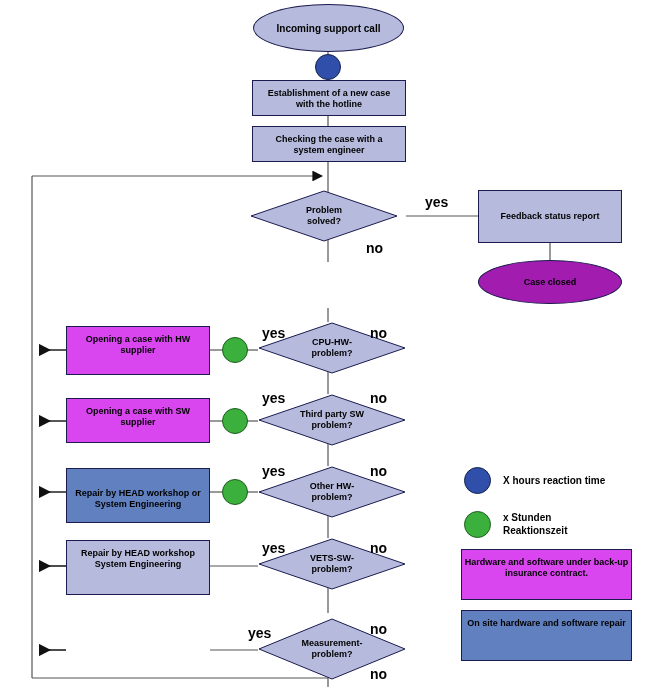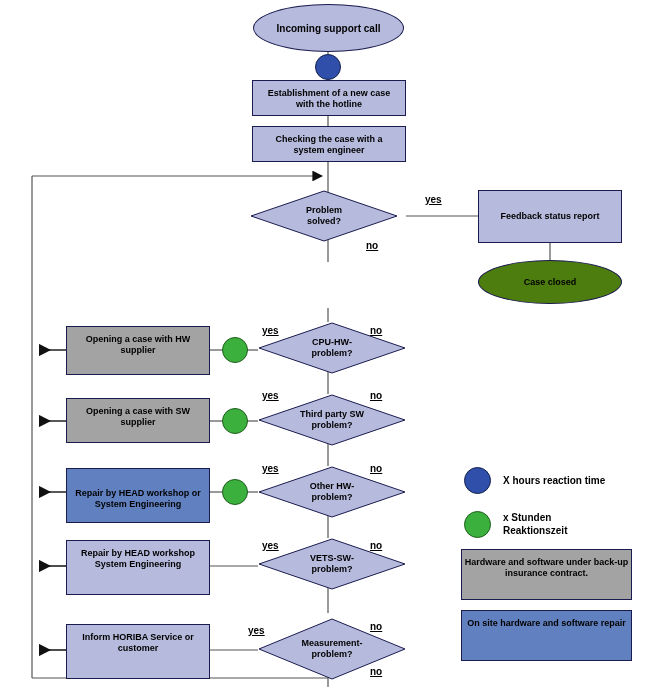--- a/index.html
+++ b/index.html
@@ -43,36 +43,36 @@
     width: 100%;
     padding-top: 7px;
   }
   .rect.mid .txt {
     padding-top: 0;
   }
   .rect.mid {
     align-items: center;
   }
   .fill-lav { background: #b6bbdd; }
-  .fill-yellow { background: #a3a3a3; }
+  .fill-yellow { background: #d946ef; }
   .fill-blue { background: #6080c0; }
   .ellipse {
     position: absolute;
     box-sizing: border-box;
     border: 1px solid #1b1b4f;
     border-radius: 50%;
     display: flex;
     align-items: center;
     justify-content: center;
     font-weight: bold;
     text-align: center;
     color: #000;
   }
   .ell-lav { background: #b6bbdd; }
-  .ell-orange { background: #4d7c0f; }
+  .ell-orange { background: #a21caf; }
   .circle {
     position: absolute;
     border-radius: 50%;
     box-sizing: border-box;
   }
   .c-blue { background: #2f4faa; border: 1px solid #14204a; }
   .c-green { background: #3cb03c; border: 1px solid #1d5e1d; }
   .diamond-wrap {
     position: absolute;
   }
@@ -88,23 +88,22 @@
     font-weight: bold;
     font-size: 9px;
     text-align: center;
     color: #000;
     white-space: pre-line;
     line-height: 1.25;
   }
   .edge-label {
     position: absolute;
     font-weight: bold;
-    font-size: 10px;
+    font-size: 14px;
     color: #000;
-    text-decoration: underline;
   }
   .legend-text {
     position: absolute;
     font-weight: bold;
     font-size: 10px;
     color: #000;
     white-space: pre-line;
     line-height: 1.3;
   }
   .t9 { font-size: 9px; }
@@ -283,24 +282,20 @@
   <div class="node rect fill-blue" style="left:66px; top:468px; width:144px; height:55px;align-items:center;">
     <span class="txt t9">Repair by HEAD workshop or
 System Engineering</span>
   </div>
 
   <div class="node rect fill-lav" style="left:66px; top:540px; width:144px; height:55px;">
     <span class="txt t9">Repair by HEAD workshop
 System Engineering</span>
   </div>
 
-  <div class="node rect fill-lav" style="left:66px; top:624px; width:144px; height:55px;">
-    <span class="txt t9">Inform HORIBA Service or
-customer</span>
-  </div>
 
   <div class="circle c-green" style="left:222px; top:337px; width:26px; height:26px;"></div>
   <div class="circle c-green" style="left:222px; top:408px; width:26px; height:26px;"></div>
   <div class="circle c-green" style="left:222px; top:479px; width:26px; height:26px;"></div>
 
   <div class="circle c-blue" style="left:464px; top:467px; width:27px; height:27px;"></div>
   <span class="legend-text" style="left:503px; top:474px;">X hours reaction time</span>
 
   <div class="circle c-green" style="left:464px; top:511px; width:27px; height:27px;"></div>
   <span class="legend-text" style="left:503px; top:511px;">x Stunden

